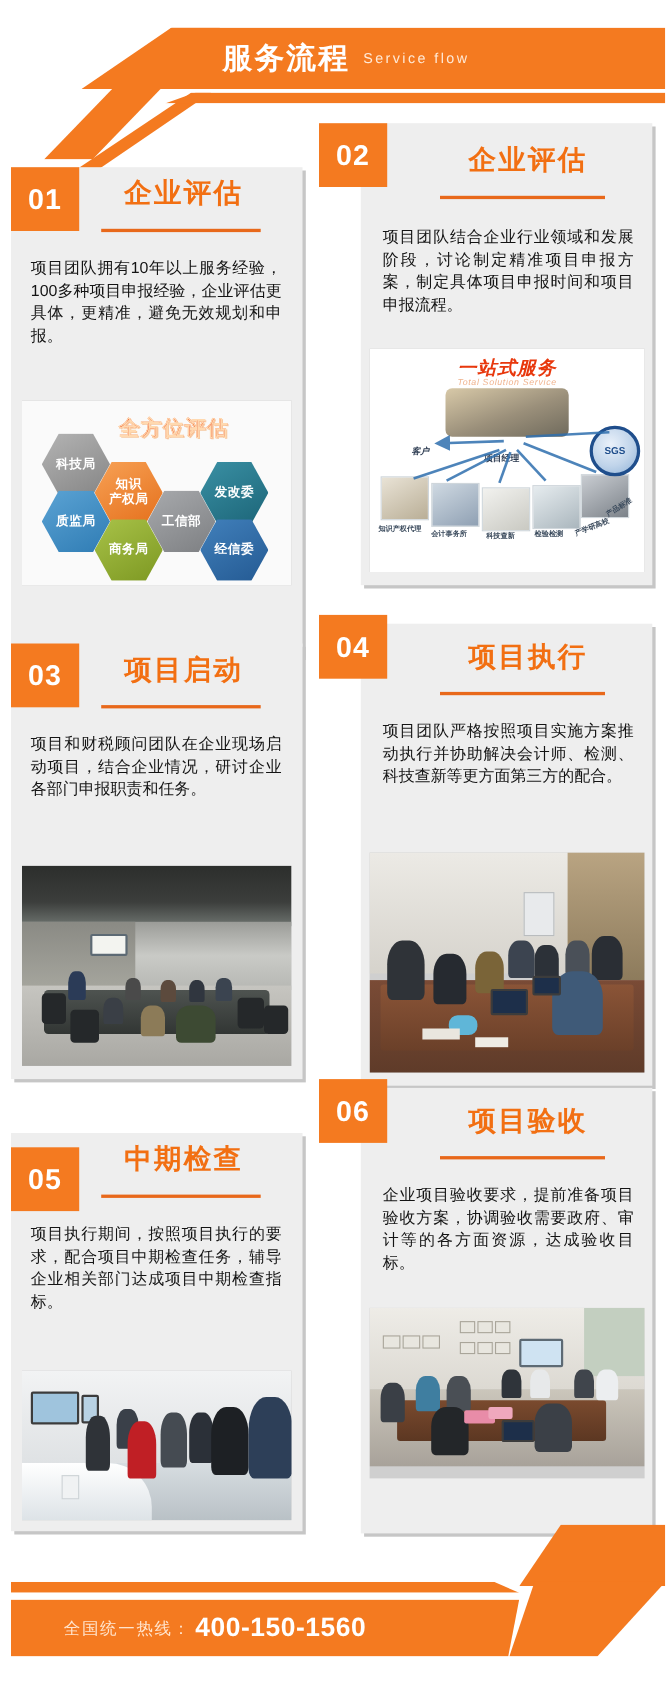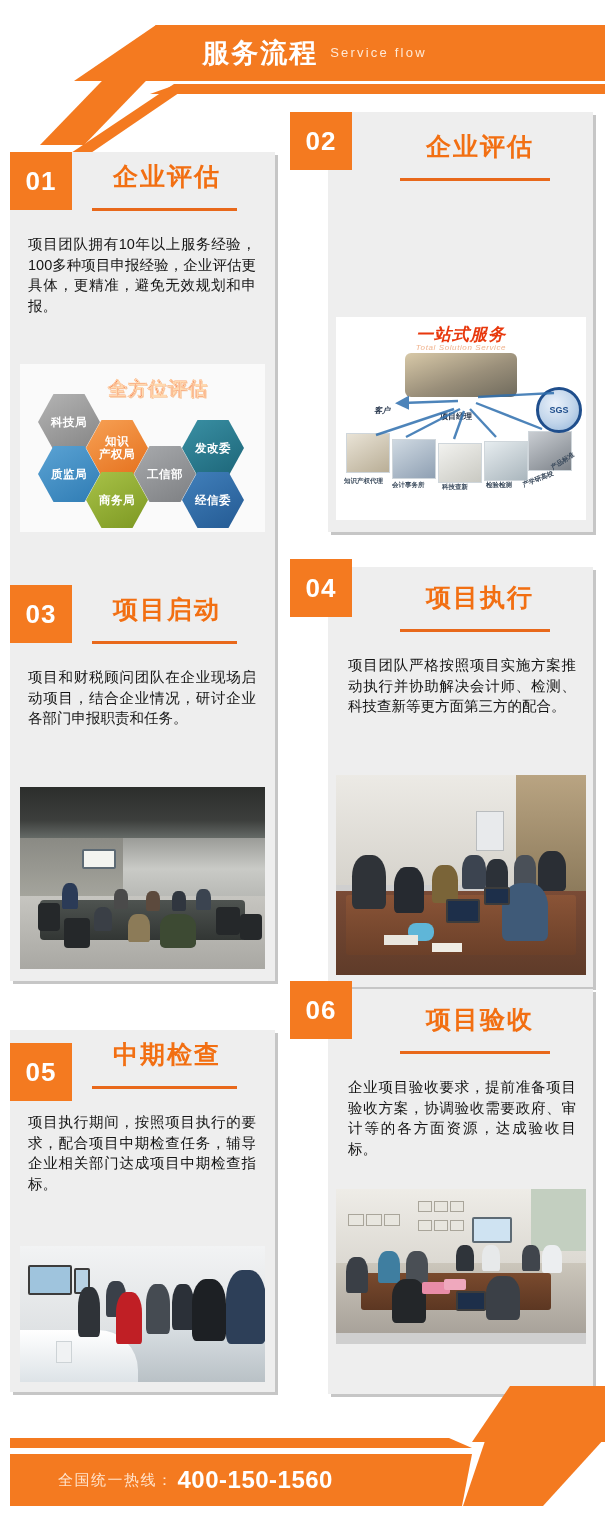--- a/index.html
+++ b/index.html
@@ -262,20 +262,21 @@
             <span>经信委</span>
           </div>
       </div>
     </div>
   </div>
 
   <div class="card" id="card02">
     <div class="badge">02</div>
     <div class="card-title">企业评估</div>
     <div class="title-rule"></div>
+    <div class="card-body">项目团队结合企业行业领域和发展阶段，讨论制定精准项目申报方案，制定具体项目申报时间和项目申报流程。</div>
 
     <div class="photo">
       <div class="oss">
         <div class="oss-title">一站式服务</div>
         <div class="oss-sub">Total Solution Service</div>
         <div class="oss-hub"></div>
         <div class="oss-lbl" style="left:38px; top:88px;font-style:italic;">客户</div>
         <div class="oss-lbl" style="left:104px; top:94px;">项目经理</div>
 
         <div class="oss-thumb" style="left:10px; top:116px; background:linear-gradient(150deg,#e9e3d6,#b9ae96);"></div>

